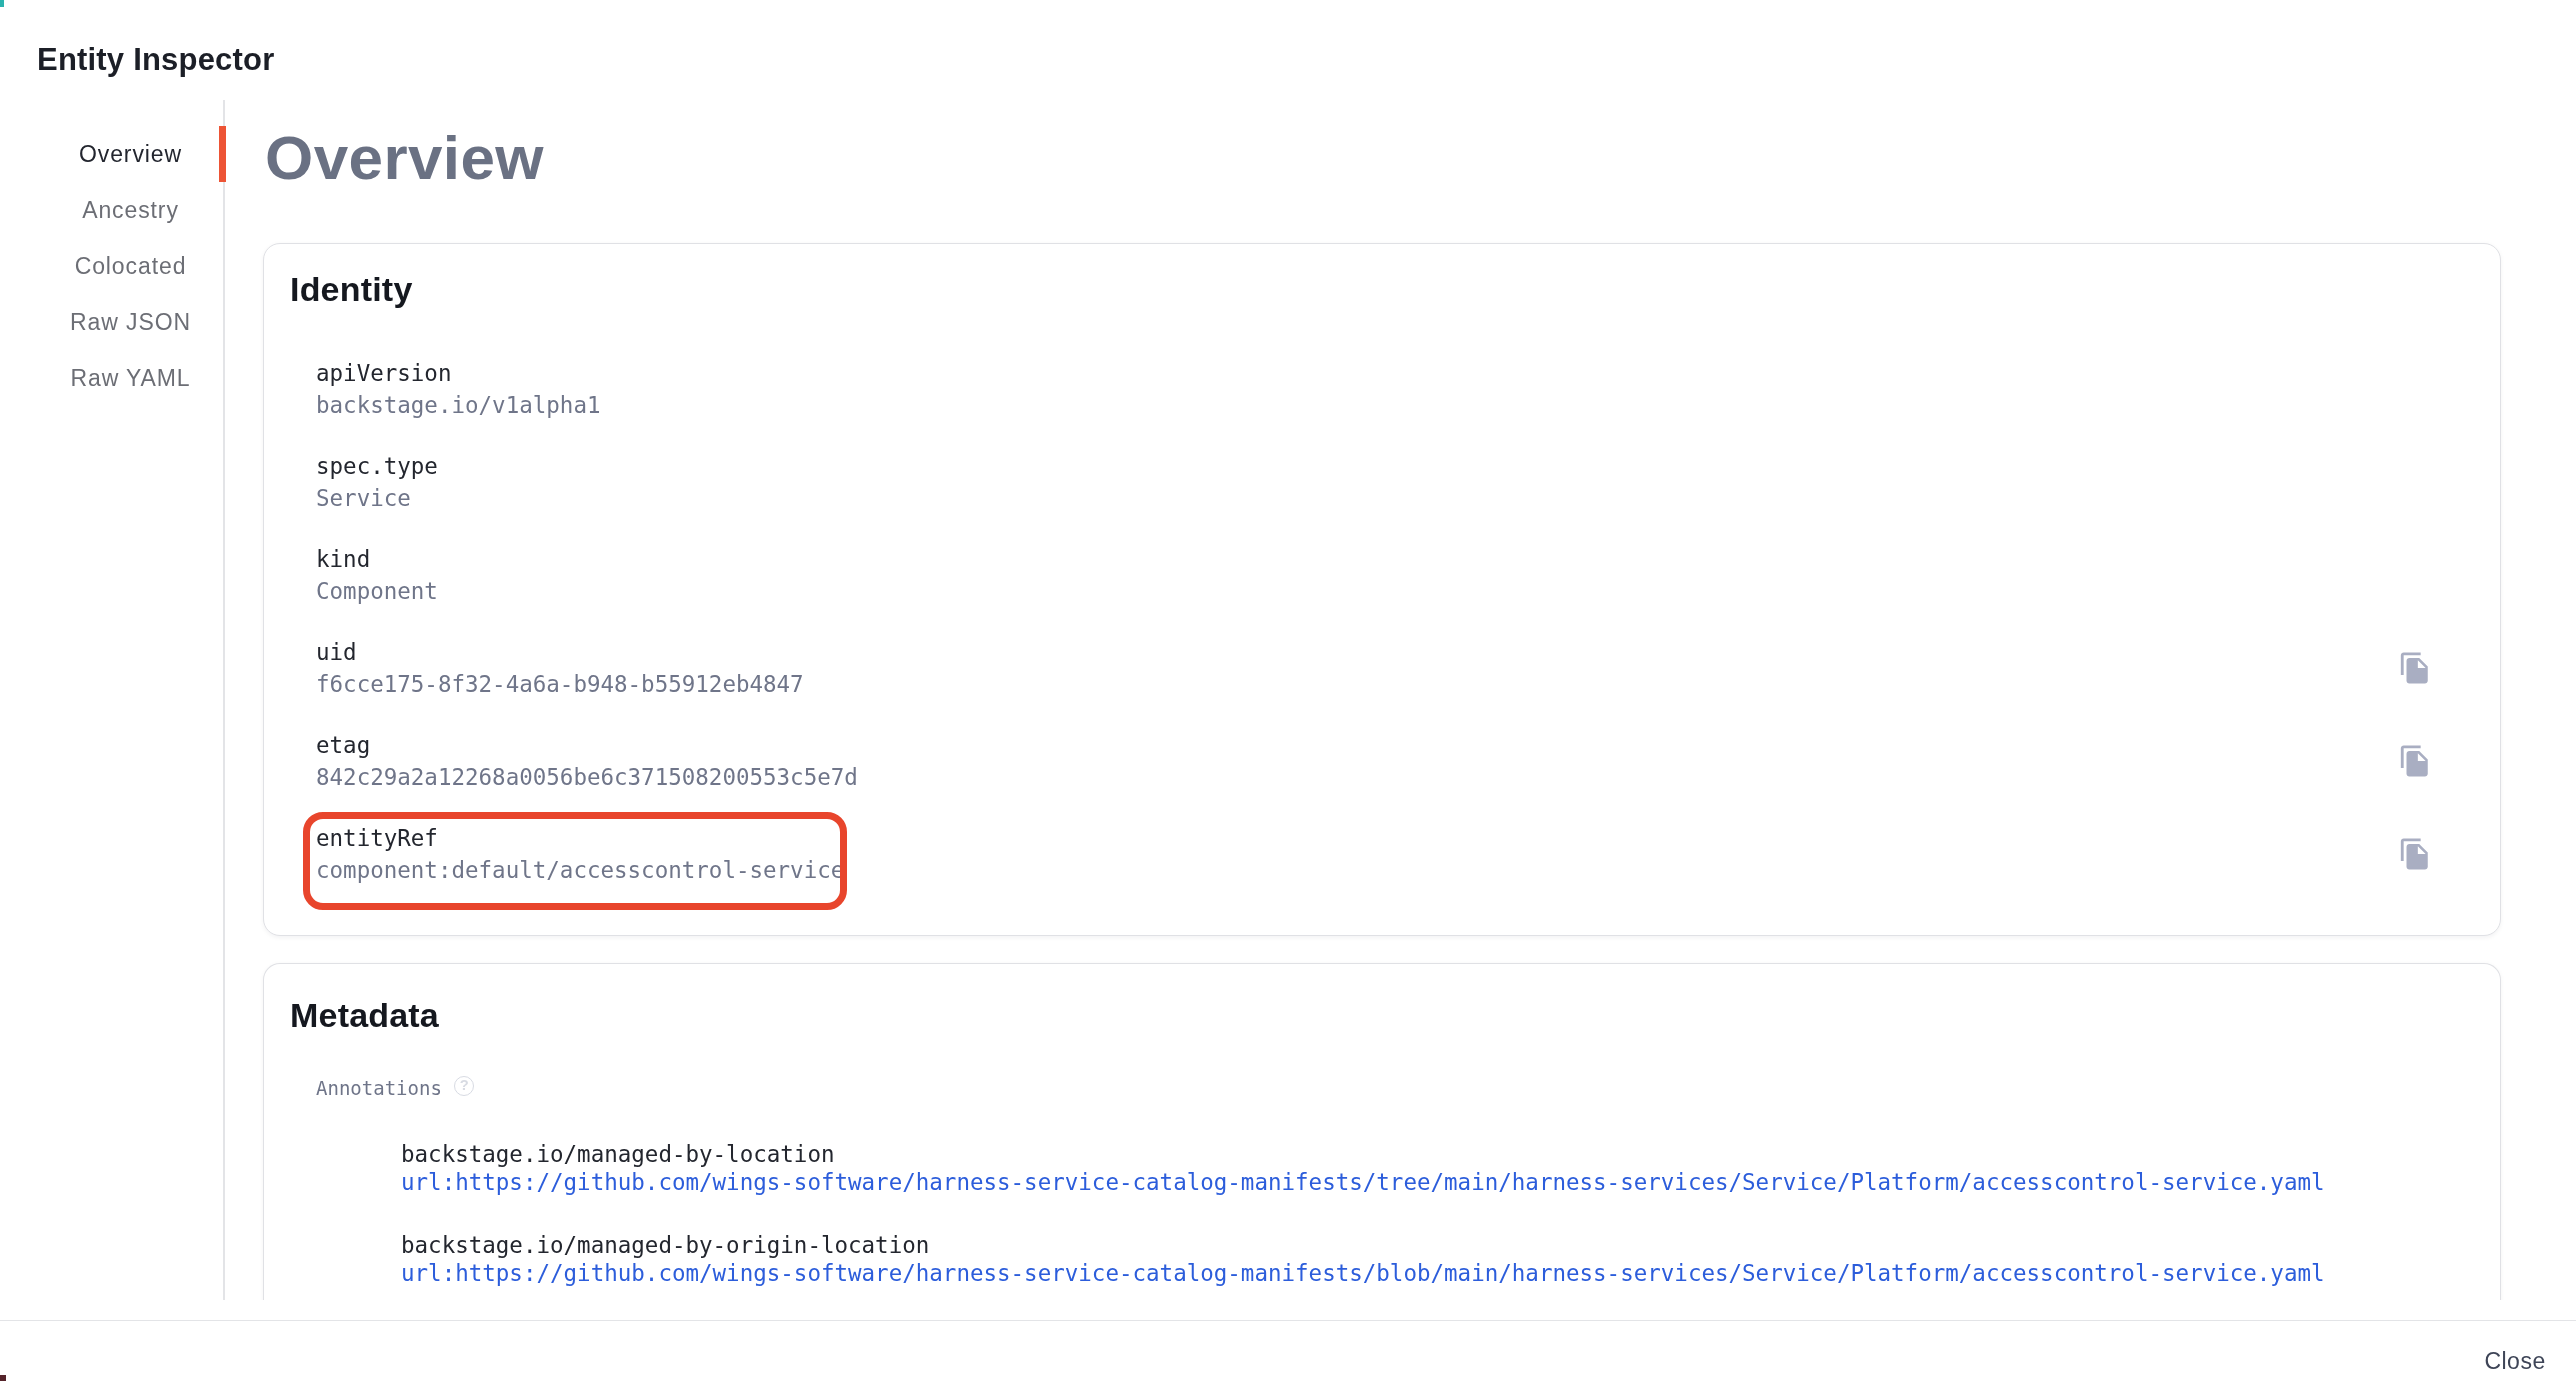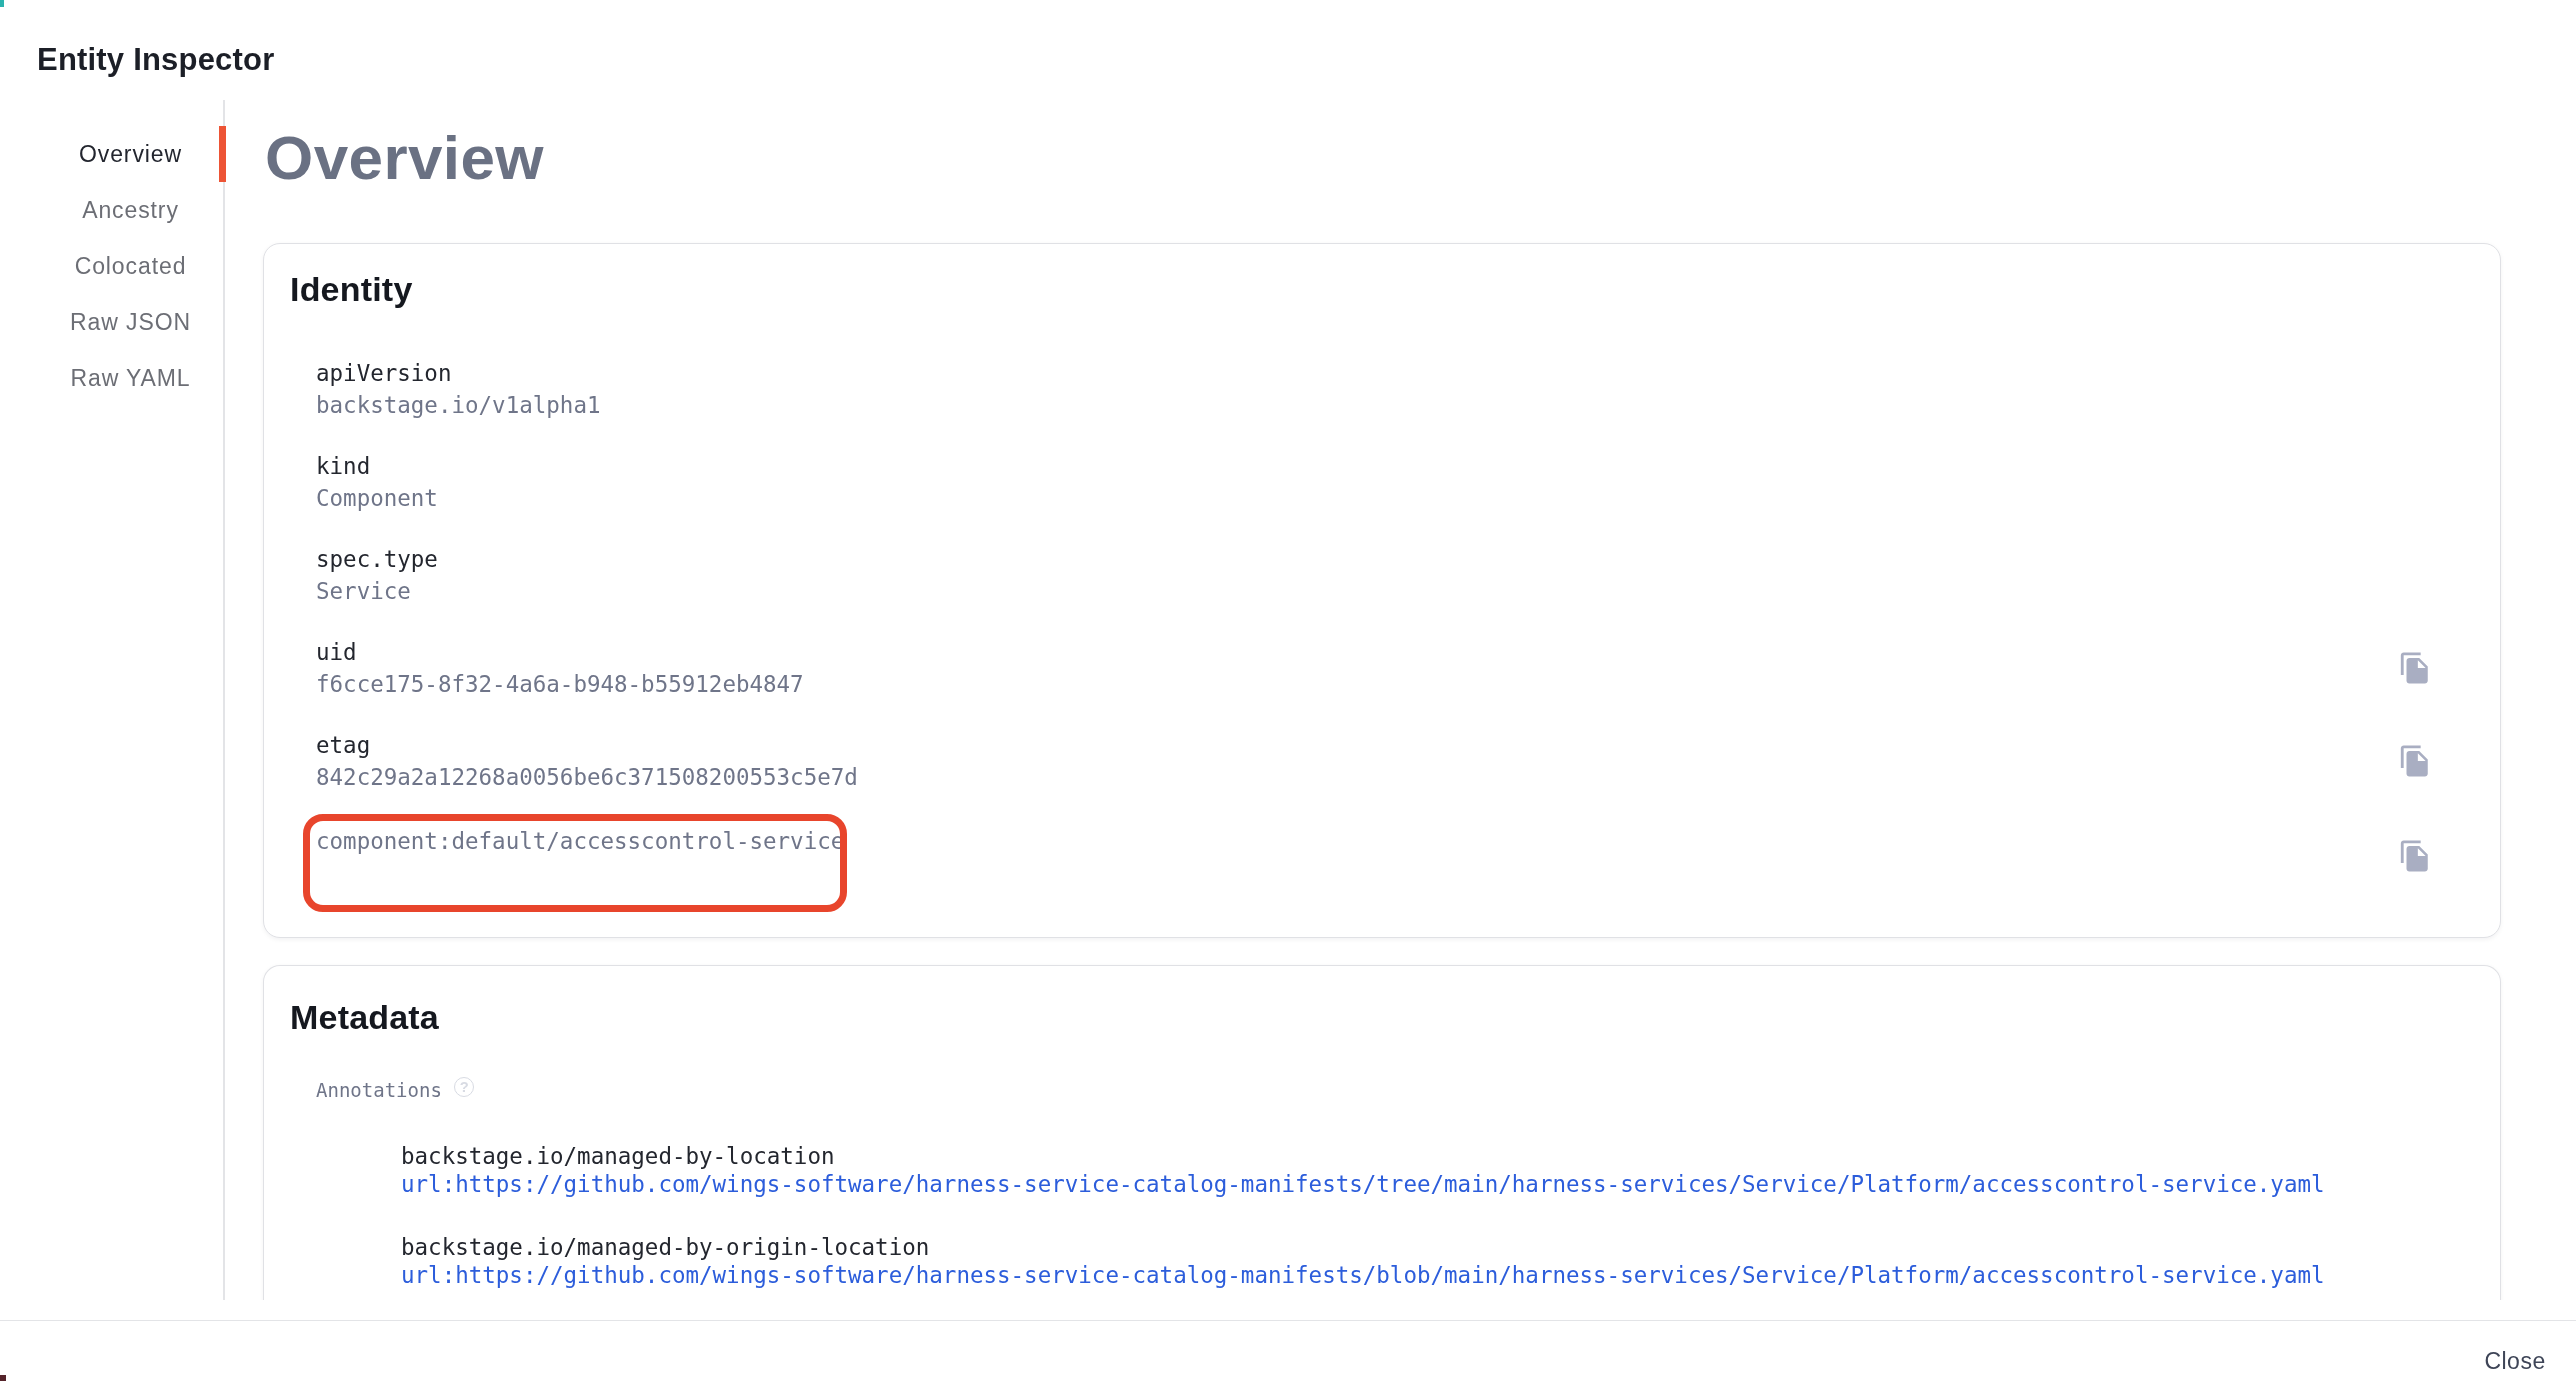--- a/index.html
+++ b/index.html
@@ -121,27 +121,27 @@
     <section class="card card-identity">
       <h2 class="card-title">Identity</h2>
       <div class="fields">
 
         <div class="field-row">
           <div class="field-label mono">apiVersion</div>
           <div class="field-value mono">backstage.io/v1alpha1</div>
         </div>
 
         <div class="field-row">
+          <div class="field-label mono">spec.type</div>
+          <div class="field-value mono">Service</div>
+        </div>
+
+        <div class="field-row">
           <div class="field-label mono">kind</div>
           <div class="field-value mono">Component</div>
-        </div>
-
-        <div class="field-row">
-          <div class="field-label mono">spec.type</div>
-          <div class="field-value mono">Service</div>
         </div>
 
         <div class="field-row">
           <div class="field-label mono">uid</div>
           <div class="field-value mono">f6cce175-8f32-4a6a-b948-b55912eb4847</div>
           <button class="copy-button">
             <svg viewBox="0 0 24 24">
               <path fill="currentColor" d="M16 1H4c-1.1 0-2 .9-2 2v14h2V3h12V1zm-1 4l6 6v10c0 1.1-.9 2-2 2H7.99C6.89 23 6 22.1 6 21l.01-14c0-1.1.89-2 1.99-2H15zm-1 7h5.5L14 6.5V12z"></path>
             </svg>
           </button>
@@ -152,20 +152,21 @@
           <div class="field-value mono">842c29a2a12268a0056be6c371508200553c5e7d</div>
           <button class="copy-button">
             <svg viewBox="0 0 24 24">
               <path fill="currentColor" d="M16 1H4c-1.1 0-2 .9-2 2v14h2V3h12V1zm-1 4l6 6v10c0 1.1-.9 2-2 2H7.99C6.89 23 6 22.1 6 21l.01-14c0-1.1.89-2 1.99-2H15zm-1 7h5.5L14 6.5V12z"></path>
             </svg>
           </button>
         </div>
 
         <div class="field-row">
           <div class="entity-ref-highlight"></div>
+          <div class="field-label mono">entityRef</div>
           <div class="field-value mono">component:default/accesscontrol-service</div>
           <button class="copy-button">
             <svg viewBox="0 0 24 24">
               <path fill="currentColor" d="M16 1H4c-1.1 0-2 .9-2 2v14h2V3h12V1zm-1 4l6 6v10c0 1.1-.9 2-2 2H7.99C6.89 23 6 22.1 6 21l.01-14c0-1.1.89-2 1.99-2H15zm-1 7h5.5L14 6.5V12z"></path>
             </svg>
           </button>
         </div>
 
       </div>
     </section>

